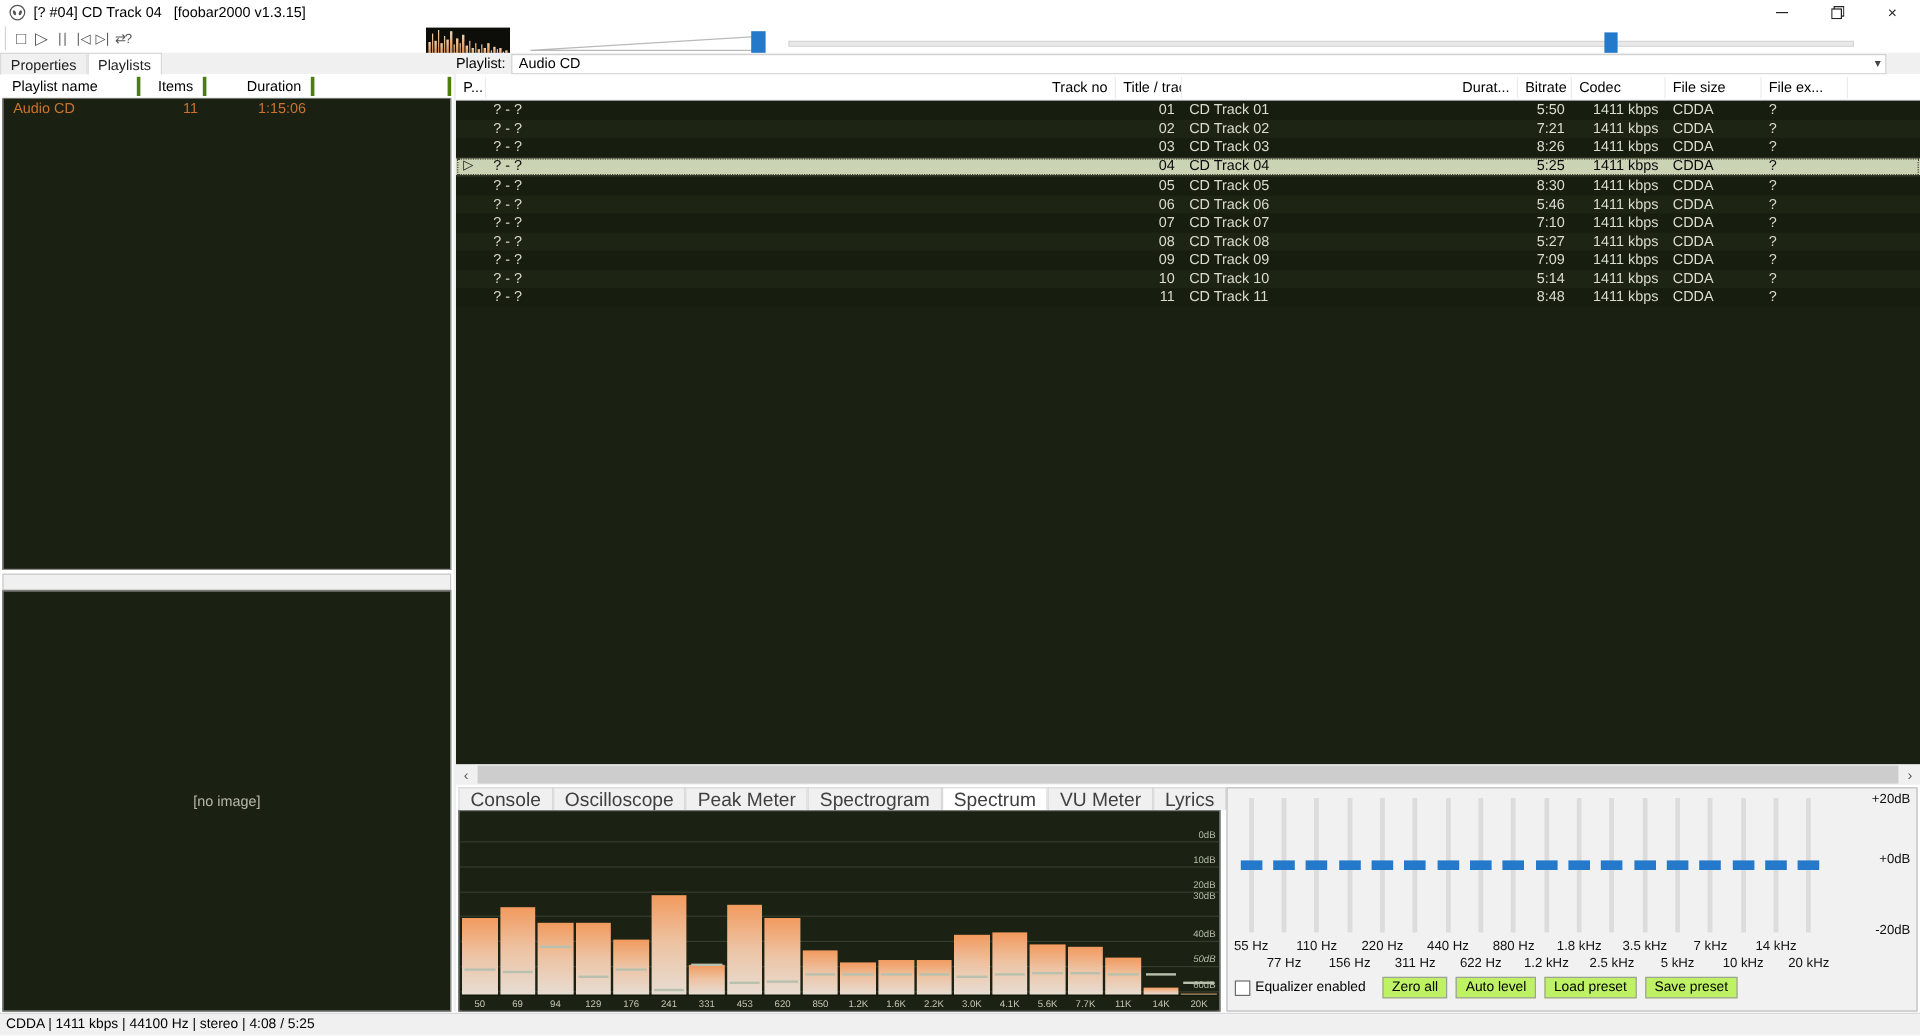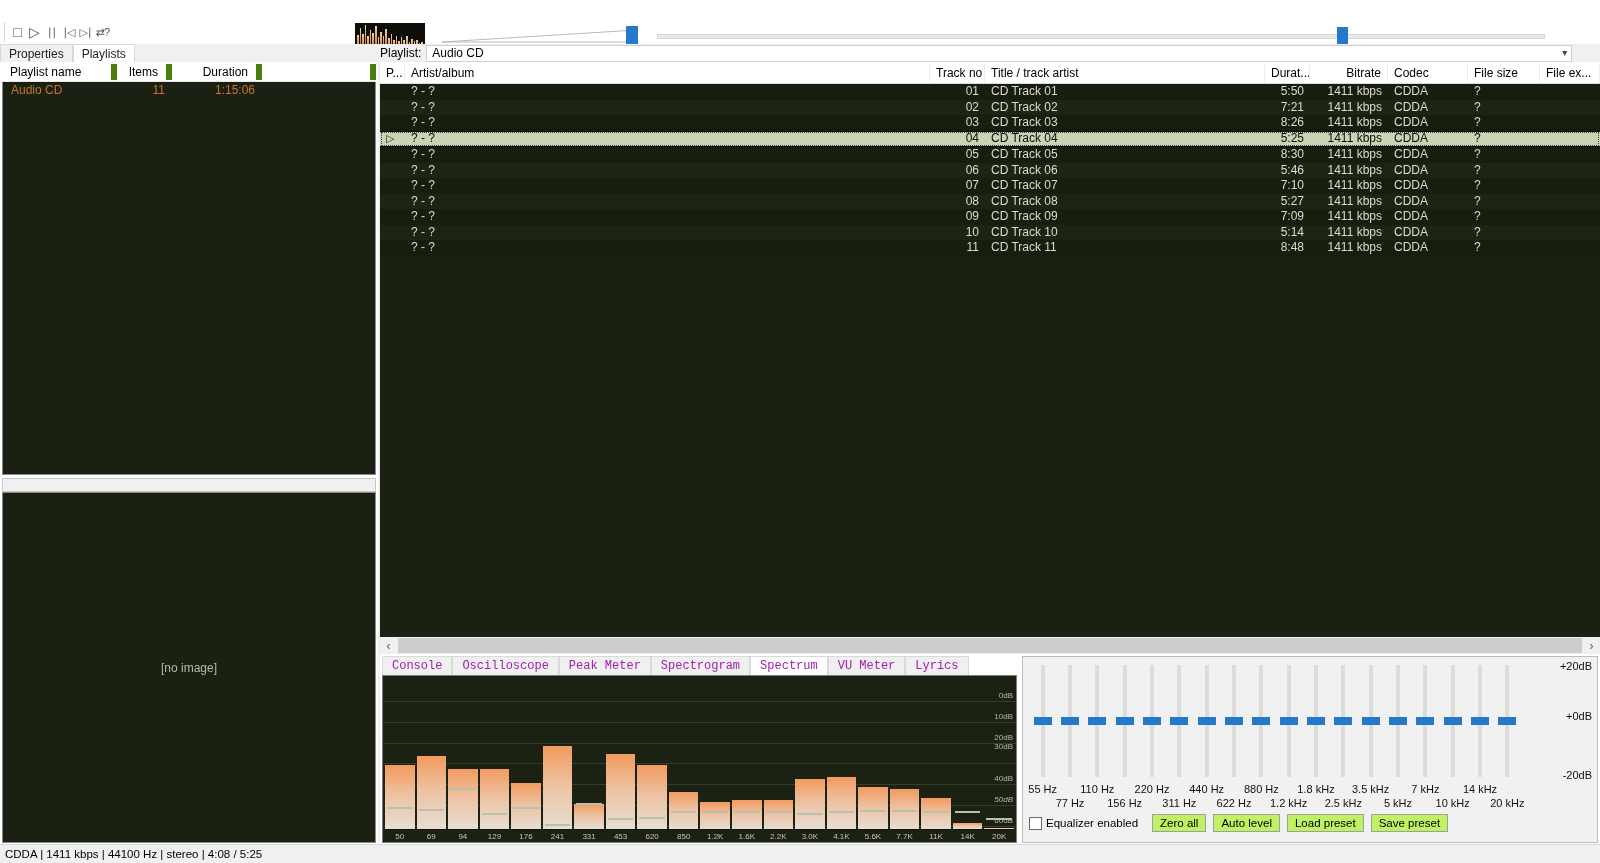--- a/index.html
+++ b/index.html
@@ -43,21 +43,21 @@
   .ltab.active { background:#fff; position:relative; z-index:2; }
   .pl-bar { position:absolute; left:380px; top:0; width:1220px; height:18px; display:flex; align-items:center; }
   .pl-label { font-size:12px; margin-right:5px; }
   .pl-combo { position:relative; width:1146px; height:17px; background:#fff; border:1px solid #d0d0d0;
     display:flex; align-items:center; padding-left:5px; font-size:12px; }
   .pl-combo .arrow { position:absolute; right:4px; top:1px; font-size:10px; color:#444; }
 
   
   .left-list-header { position:absolute; left:2px; top:62px; width:374px; height:20px; background:#fff;
     display:grid; grid-template-columns:115px 55px 90px 1fr; align-items:center; border-bottom:1px solid #e6e6e6; }
-  .llh-cell { font-size:12px; padding:0 8px; border-right:6px solid #4d7c0f; height:16px; line-height:16px; }
+  .llh-cell { font-size:12px; padding:0 8px; border-right:3px solid #4d7c0f; height:16px; line-height:16px; }
   .llh-cell.r { text-align:right; }
   .left-list { position:absolute; left:2px; top:82px; width:374px; height:393px; background:#1b2112;
     border:1px solid #8a8a8a; border-top:none; }
   .ll-row { display:grid; grid-template-columns:115px 55px 90px 1fr; height:16px; align-items:center; }
   .ll-cell { padding:0 8px; font-size:12px; }
   .ll-cell.r { text-align:right; }
   .art-header { position:absolute; left:2px; top:478px; width:374px; height:14px; background:#f0f0f0;
     border:1px solid #c9c9c9; }
   .art-panel { position:absolute; left:2px; top:492px; width:374px; height:351px; background:#1b2112;
     border:1px solid #8a8a8a; display:flex; align-items:center; justify-content:center; }
@@ -82,22 +82,22 @@
 
   
   .hscroll { position:absolute; left:380px; top:637px; width:1220px; height:17px; background:#f0f0f0;
     display:flex; align-items:center; }
   .hs-arrow { width:17px; height:17px; display:flex; align-items:center; justify-content:center;
     color:#5a5a5a; font-size:12px; }
   .hs-thumb { flex:1; height:15px; background:#cdcdcd; margin:0 1px; }
 
   
   .btabs { position:absolute; left:382px; top:656px; height:19px; display:flex; }
-  .btab { padding:2px 9px; font-size:12px; color:#a21caf; background:#f0f0f0; border:1px solid #d9d9d9;
-    border-bottom:none; white-space:nowrap;font-family:Liberation Mono, monospace; }
+  .btab { padding:2px 9px; font-size:16px; color:#404040; background:#f0f0f0; border:1px solid #d9d9d9;
+    border-bottom:none; white-space:nowrap; }
   .btab.active { background:#fff; }
   .spec-panel { position:absolute; left:382px; top:675px; width:635px; height:168px; background:#1c2213;
     border:1px solid #7c7c7c; }
   .spec-bars { position:absolute; left:2px; right:2px; top:0; height:153px; display:flex;
     align-items:flex-end; gap:2px; }
   .sbar { flex:1; position:relative; background:linear-gradient(180deg,#f29a5e 0%,#edc3a3 48%,#e7ddd3 100%); }
   .speak { position:absolute; height:2px; background:#b9c0ae; left:2px; right:2px; }
   .sgrid { position:absolute; left:0; right:0; height:1px; background:#353c2b; }
   .sdb { position:absolute; right:3px; font-size:8px; color:#b4baa8; line-height:8px; }
   .freq-strip { position:absolute; left:2px; right:2px; bottom:0; height:13px; display:flex; gap:2px;
@@ -125,20 +125,42 @@
   .statusbar { position:absolute; left:0; top:844px; width:1600px; height:19px; background:#f0f0f0;
     border-top:1px solid #d8d8d8; display:flex; align-items:center; padding-left:5px; font-size:11.5px; }
 
   .divider-col { position:absolute; left:378px; top:44px; width:2px; height:799px; background:#f0f0f0; }
 </style>
 </head>
 <body>
 
 <div id="app">
 
+  <div class="titlebar">
+    <svg class="app-icon" viewBox="0 0 16 16">
+      <path d="M8 1.5 C4.2 1.5 1.5 4.5 1.5 8 C1.5 11.5 4.8 14.5 8 14.5 C11.2 14.5 14.5 11.5 14.5 8 C14.5 4.5 11.8 1.5 8 1.5 Z" fill="none" stroke="#555" stroke-width="1.1"></path>
+      <ellipse cx="5.4" cy="8.2" rx="1.3" ry="2.3" fill="#555" transform="rotate(-22 5.4 8.2)"></ellipse>
+      <ellipse cx="10.6" cy="8.2" rx="1.3" ry="2.3" fill="#555" transform="rotate(22 10.6 8.2)"></ellipse>
+    </svg>
+    <span class="title-text">[? #04] CD Track 04   [foobar2000 v1.3.15]</span>
+    <div class="win-btns">
+      <div class="win-btn">
+          <span class="min-glyph"></span>
+        </div>
+      <div class="win-btn">
+        <svg width="11" height="11" viewBox="0 0 11 11">
+            <rect x="0.5" y="2.5" width="8" height="8" fill="none" stroke="#222"></rect>
+            <path d="M2.5 2.5 v-2 h8 v8 h-2" fill="none" stroke="#222"></path>
+          </svg>
+      </div>
+      <div class="win-btn">
+          <span>×</span>
+        </div>
+    </div>
+  </div>
 
   <div class="menurow">
     <div class="tb-sep"></div>
     <div id="transport" style="display:flex; align-items:center;">
         <div class="tbtn">□</div>
         <div class="tbtn">▷</div>
         <div class="tbtn small">∣∣</div>
         <div class="tbtn small">∣◁</div>
         <div class="tbtn small">▷∣</div>
         <div class="tbtn small">⇄?</div>
@@ -214,21 +236,20 @@
       </div>
     </div>
 
   <div class="art-header"></div>
   <div class="art-panel">
     <span class="no-image">[no image]</span>
   </div>
 
   <div class="trk-header grid9" id="trk-header">
       <div class="th-cell">P...</div>
-      <div class="th-cell">Artist/album</div>
       <div class="th-cell r">Track no</div>
       <div class="th-cell">Title / track artist</div>
       <div class="th-cell r">Durat...</div>
       <div class="th-cell r">Bitrate</div>
       <div class="th-cell">Codec</div>
       <div class="th-cell">File size</div>
       <div class="th-cell">File ex...</div>
     </div>
   <div class="trk-body" id="trk-body">
       <div class="trk-row grid9 odd">

